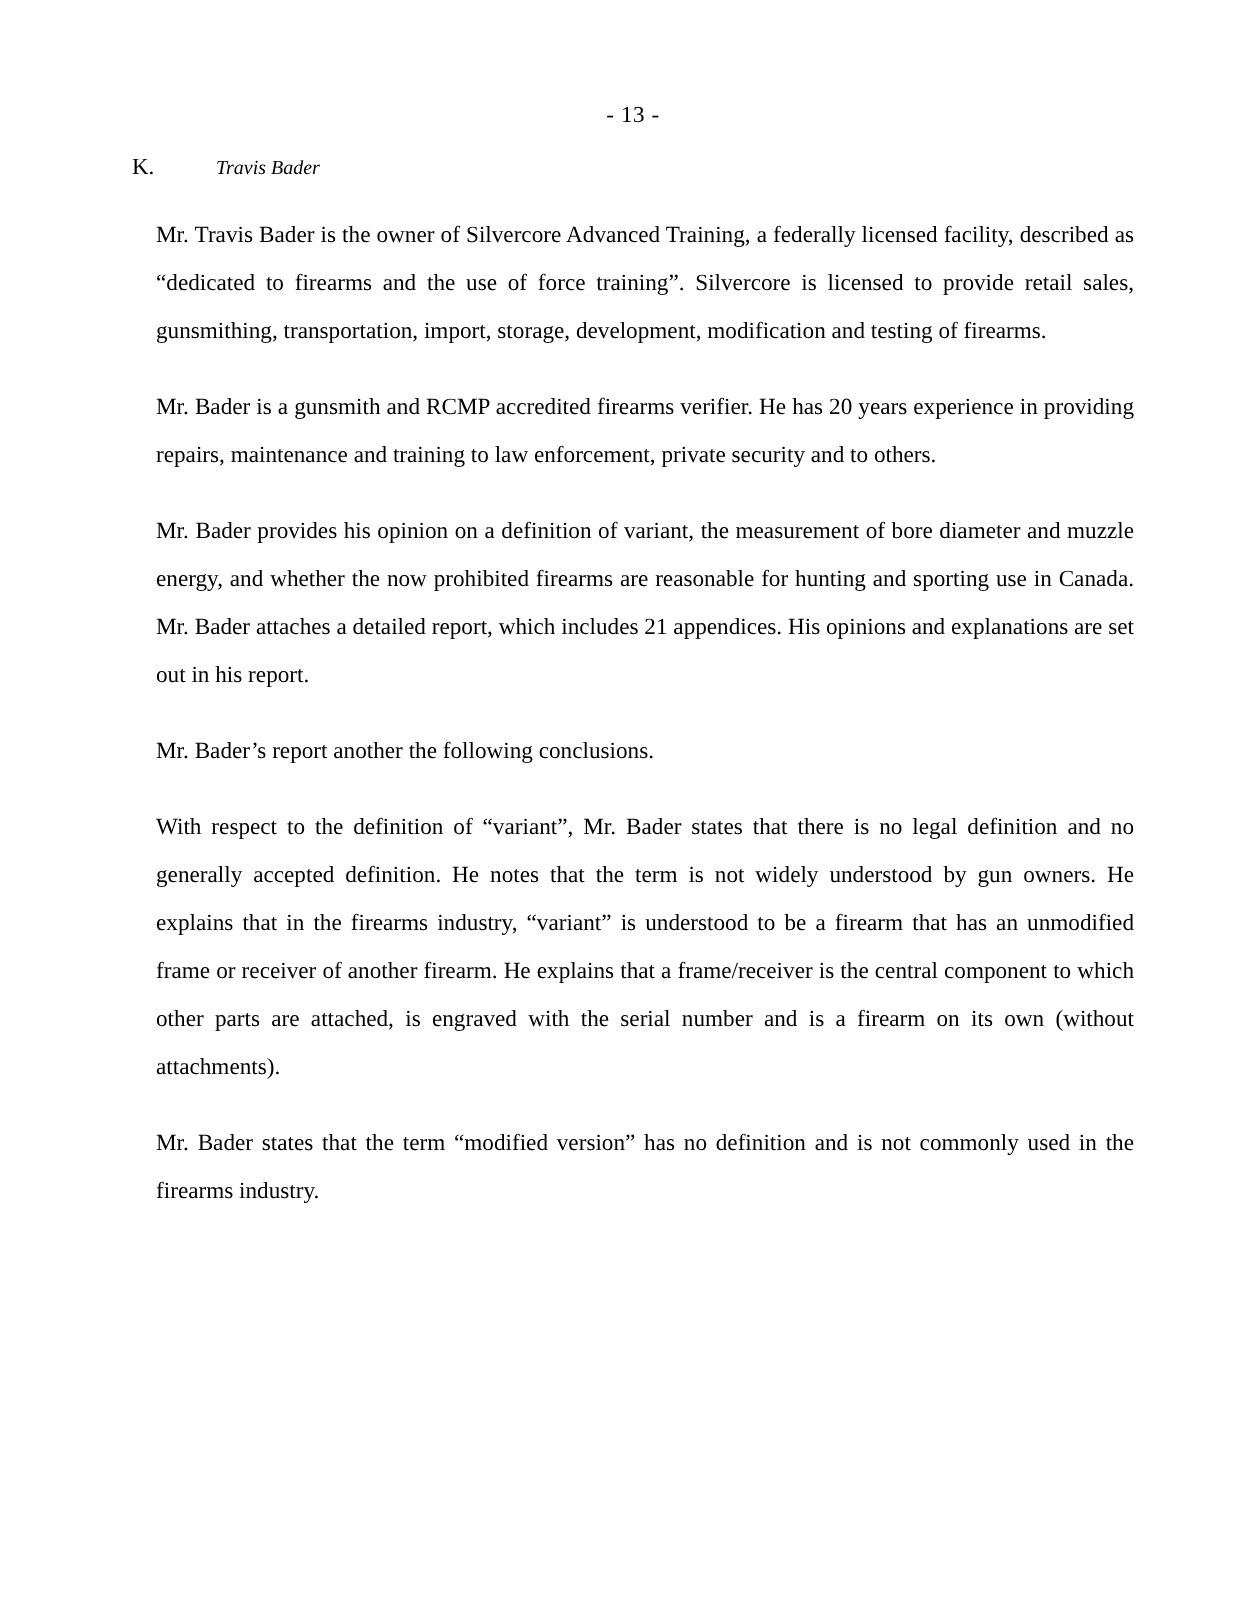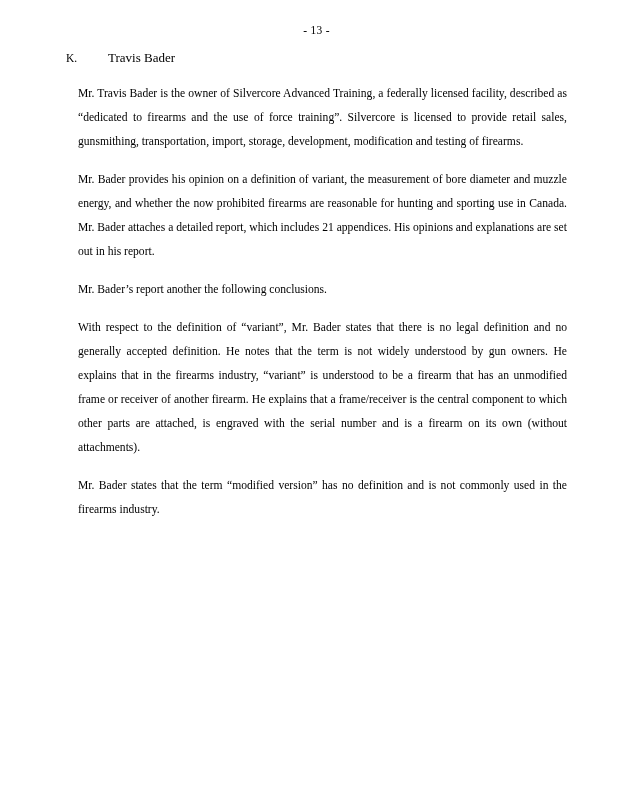--- a/index.html
+++ b/index.html
@@ -12,40 +12,41 @@
     height: 807px;
     font-family: "Liberation Serif", serif;
     color: #000000;
     overflow: hidden;
   }
   .page {
     position: relative;
     width: 623px;
     height: 807px;
     box-sizing: border-box;
-    padding: 24px 56px 0 66px;
+    padding: 52px 56px 0 66px;
   }
   .page-number {
     text-align: center;
     font-size: 11.5px;
     letter-spacing: 0.3px;
     margin: 0 0 14px 0;
   }
   .section-heading {
     display: flex;
     align-items: baseline;
     margin: 0 0 16px 0;
   }
   .section-letter {
     font-size: 11.5px;
     width: 42px;
     flex: 0 0 42px;
   }
   .section-title {
-    font-size: 13px;
+    font-size: 10px;
+    font-style: italic;
   }
   .para {
     font-size: 11.6px;
     line-height: 2.07;
     text-align: justify;
     text-justify: inter-word;
     margin: 0 0 14px 12px;
     hyphens: none;
   }
   .para:last-child {
@@ -59,18 +60,19 @@
 <div class="page">
 
   <div class="page-number">- 13 -</div>
 
   <div class="section-heading">
     <span class="section-letter">K.</span>
     <span class="section-title">Travis Bader</span>
   </div>
 
   <p class="para">Mr. Travis Bader is the owner of Silvercore Advanced Training, a federally licensed facility, described as “dedicated to firearms and the use of force training”.  Silvercore is licensed to provide retail sales, gunsmithing, transportation, import, storage, development, modification and testing of firearms.</p>
+  <p class="para">Mr. Bader is a gunsmith and RCMP accredited firearms verifier. He has 20 years experience in providing repairs, maintenance and training to law enforcement, private security and to others.</p>
   <p class="para">Mr. Bader provides his opinion on a definition of variant, the measurement of bore diameter and muzzle energy, and whether the now prohibited firearms are reasonable for hunting and sporting use in Canada.  Mr. Bader attaches a detailed report, which includes 21 appendices.  His opinions and explanations are set out in his report.</p>
   <p class="para">Mr. Bader’s report another the following conclusions.</p>
   <p class="para">With respect to the definition of “variant”, Mr. Bader states that there is no legal definition and no generally accepted definition. He notes that the term is not widely understood by gun owners. He explains that in the firearms industry, “variant” is understood to be a firearm that has an unmodified frame or receiver of another firearm. He explains that a frame/receiver is the central component to which other parts are attached, is engraved with the serial number and is a firearm on its own (without attachments).</p>
   <p class="para">Mr. Bader states that the term “modified version” has no definition and is not commonly used in the firearms industry.</p>
 
 </div>
 
 </body></html>

